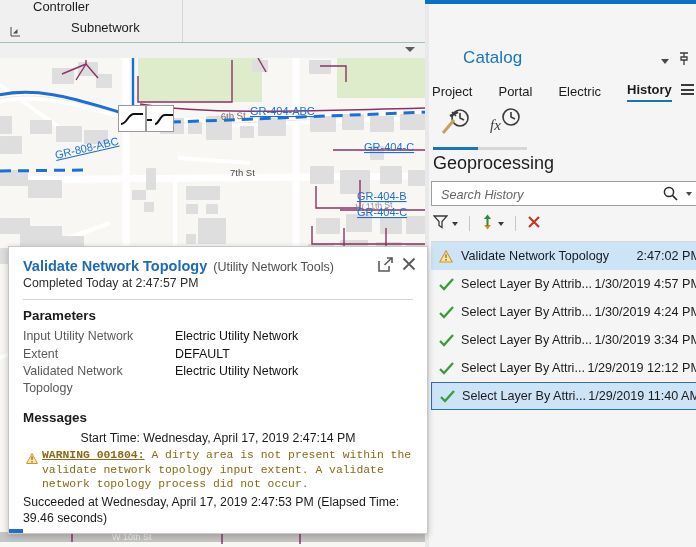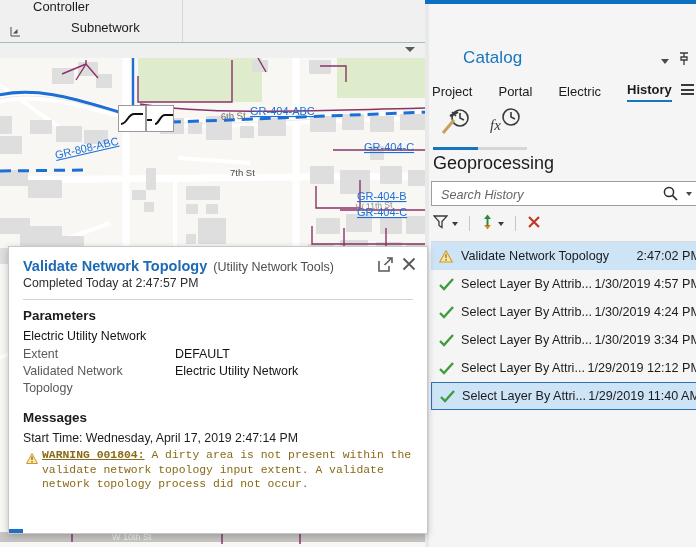--- a/index.html
+++ b/index.html
@@ -158,20 +158,21 @@
   .param-key {
     width: 152px;
     color: #5a5a5a;
     flex: none;
   }
   .param-val { color: #141414; }
   .msg-line {
     font-size: 12.3px;
     color: #1c1c1c;
     line-height: 16px;
+    text-align: center;
   }
   .warn-block {
     display: flex;
     align-items: flex-start;
     margin: 2px 0 2px 0;
   }
   .warn-icon { flex: none; margin: 2px 4px 0 3px; }
   .warn-text {
     font-family: "Liberation Mono", monospace;
     font-size: 11.4px;
@@ -589,20 +590,21 @@
           </svg>
         </span>
       </div>
     </div>
     <div class="rp-rule"></div>
 
     <div class="rp-body">
       <div class="rp-sect">Parameters</div>
 
       <div class="param-row">
+        <span class="param-key">Input Utility Network</span>
         <span class="param-val">Electric Utility Network</span>
       </div>
       <div class="param-row">
         <span class="param-key">Extent</span>
         <span class="param-val">DEFAULT</span>
       </div>
       <div class="param-row">
         <span class="param-key">Validated Network Topology</span>
         <span class="param-val">Electric Utility Network</span>
       </div>
@@ -614,20 +616,21 @@
         <span class="warn-icon">
           <svg width="12" height="11" viewBox="0 0 12 11">
             <path d="M6,0.5 L11.5,10.5 L0.5,10.5 Z" fill="#fbe6a8" stroke="#c89a2b" stroke-width="1"></path>
             <path d="M6,3.6 L6,7" stroke="#7a5a10" stroke-width="1.2"></path>
             <circle cx="6" cy="8.7" r="0.75" fill="#7a5a10"></circle>
           </svg>
         </span>
         <span class="warn-text"><span class="warn-code">WARNING 001804:</span><span> A dirty area is not present within the validate network topology input extent. A validate network topology process did not occur.</span></span>
       </div>
 
+      <div class="msg-foot">Succeeded at Wednesday, April 17, 2019 2:47:53 PM (Elapsed Time: 39.46 seconds)</div>
     </div>
 
     <div class="rp-accent"></div>
   </div>
 
   <div class="catalog">
     <div class="cat-topline"></div>
     <div class="cat-splitter"></div>
 
     <div class="cat-header">Catalog</div>

